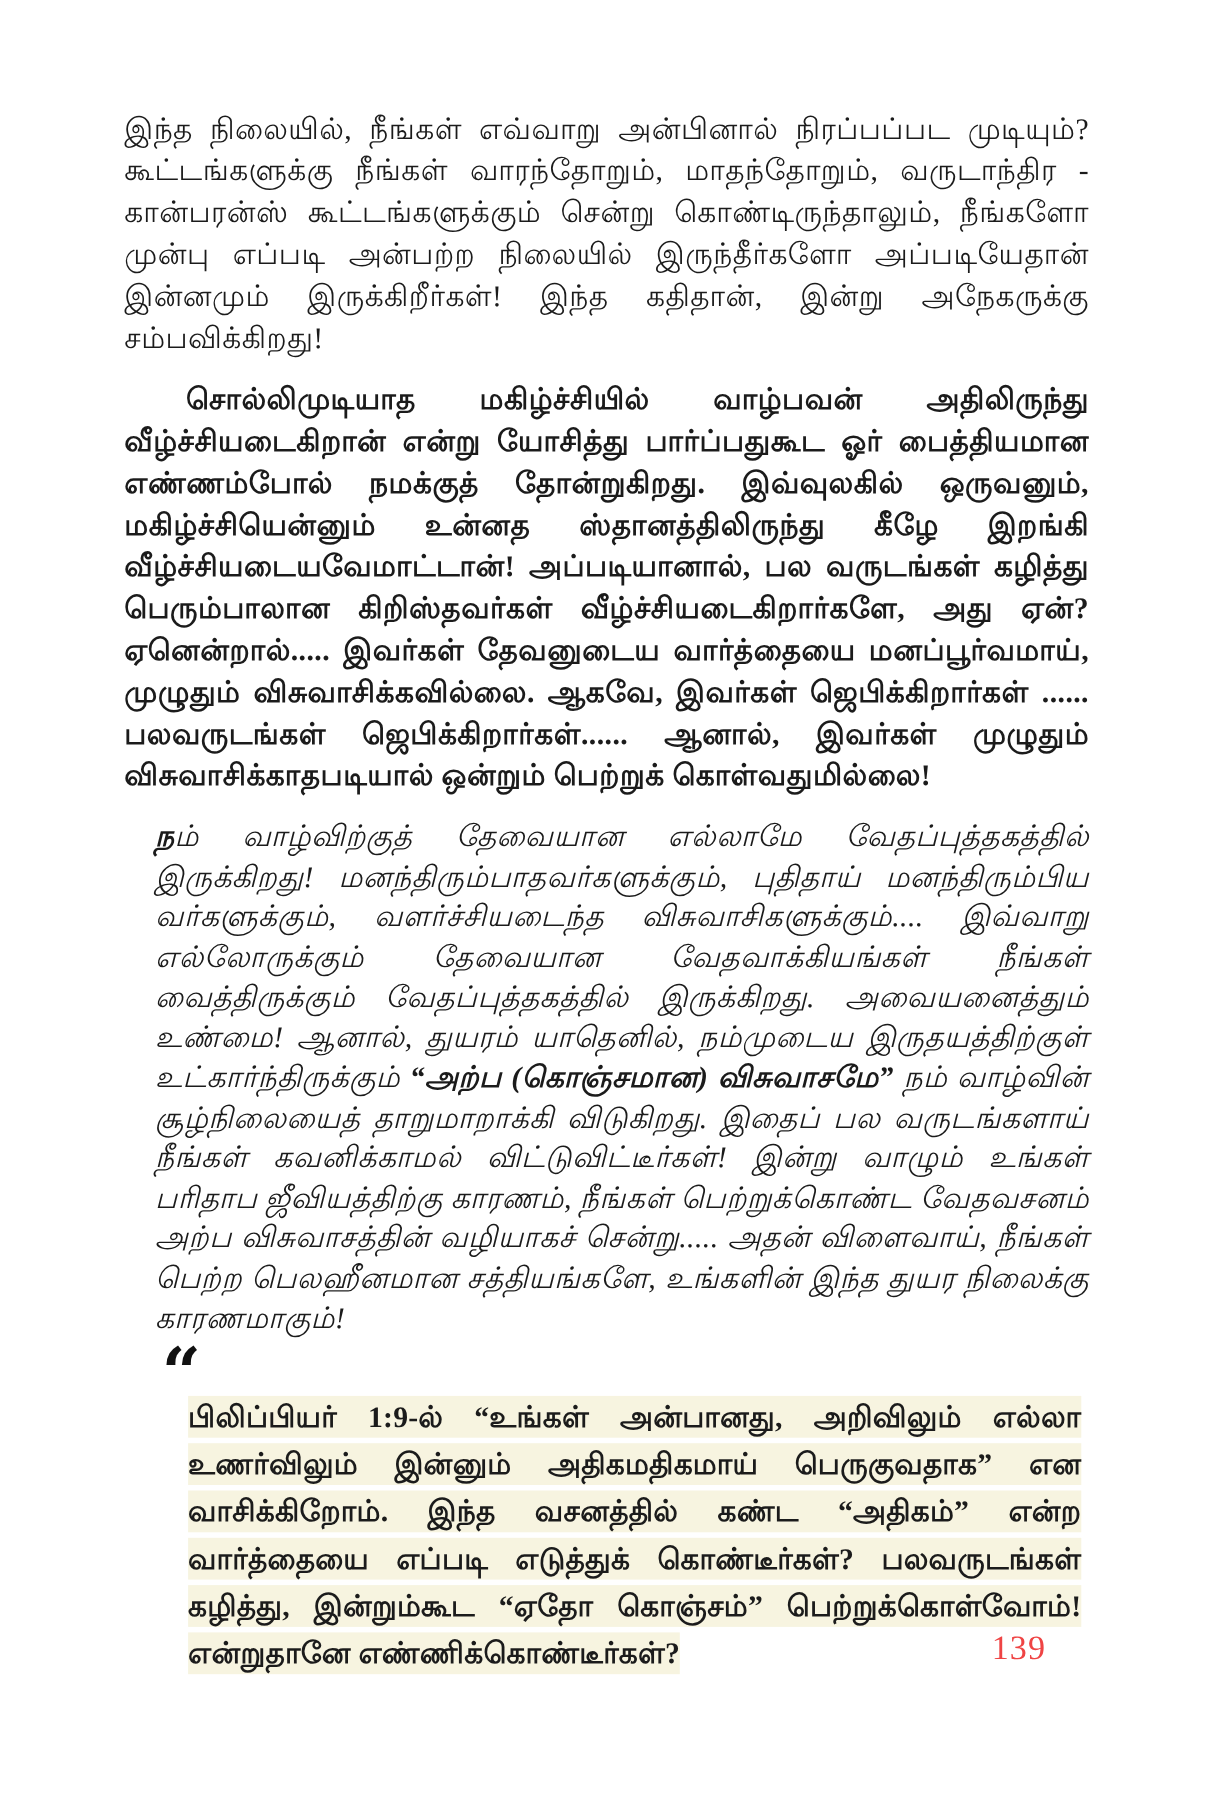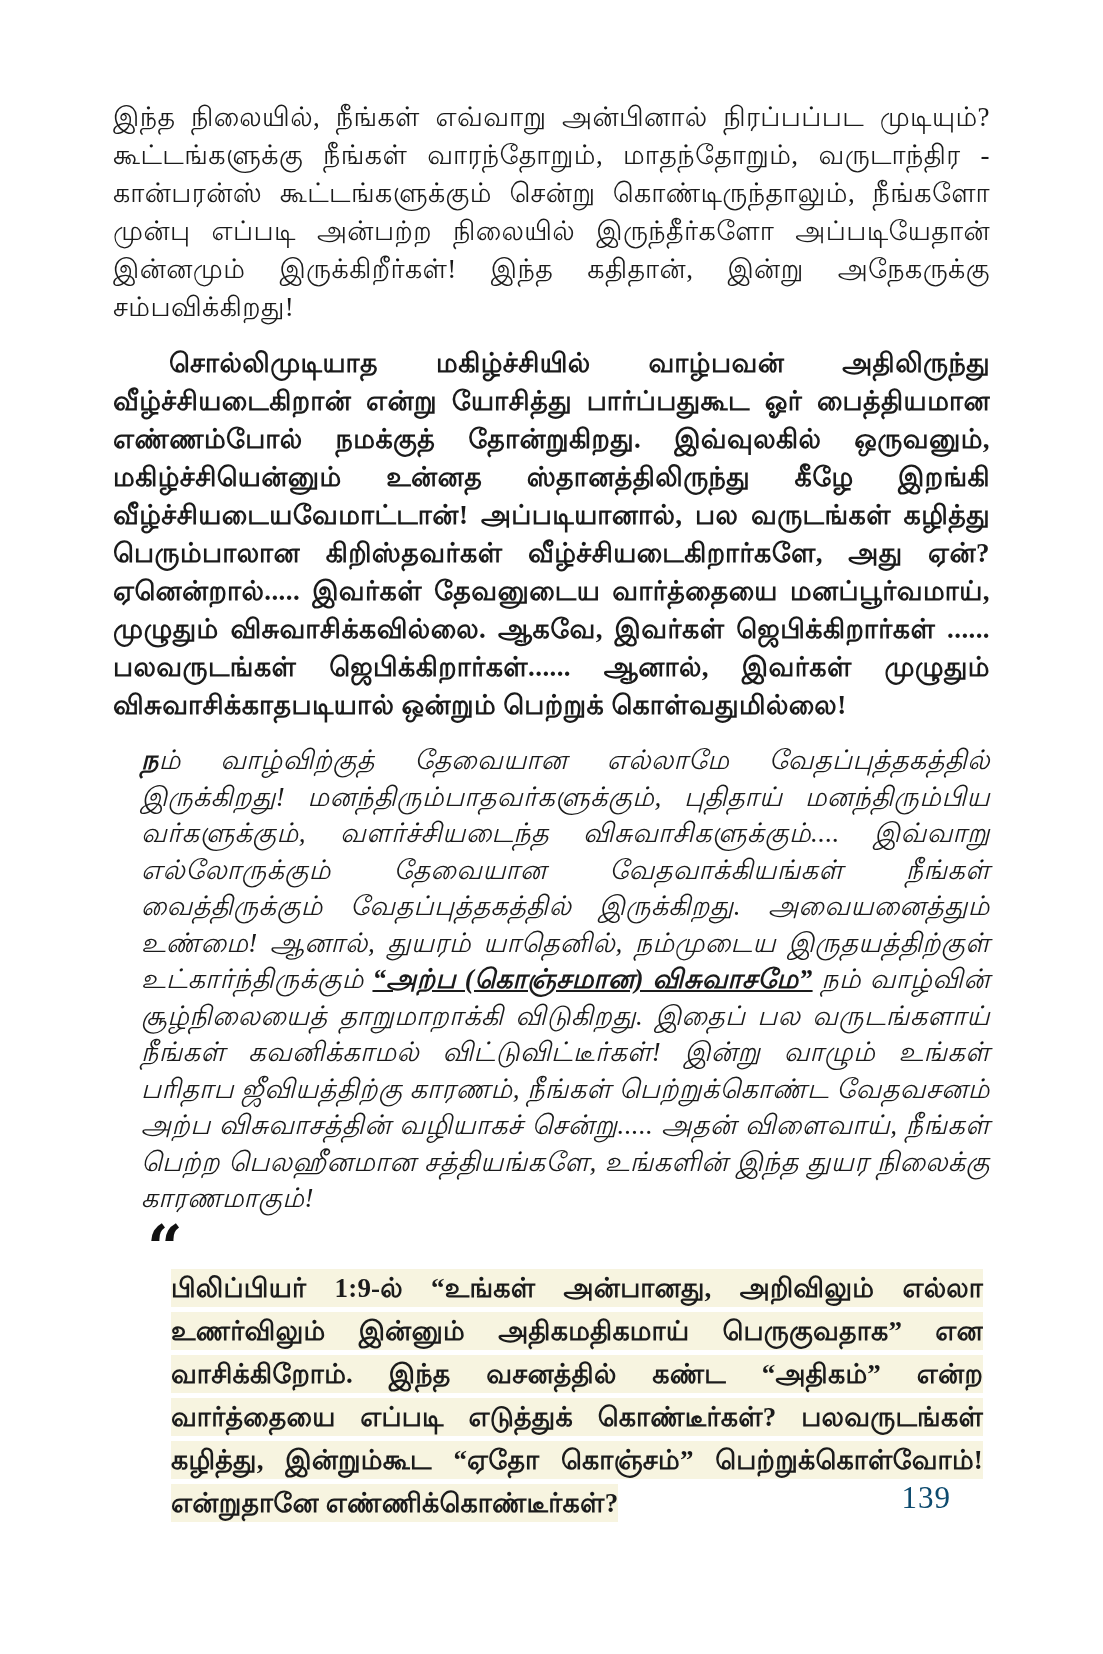--- a/index.html
+++ b/index.html
@@ -44,21 +44,20 @@
     margin-left: 28px;
     font-style: italic;
     line-height: 36.5px;
     margin-bottom: 16px;
   }
   .lead-char {
     font-weight: bold;
   }
   .inline-bold {
     font-weight: bold;
-    text-decoration: underline;
   }
   .quote-block {
     margin-left: 32px;
     margin-top: 4px;
   }
   .quote-mark {
     font-family: "DejaVu Serif", serif;
     font-weight: bold;
     font-size: 62px;
     line-height: 30px;
@@ -80,21 +79,21 @@
     padding: 4px 0;
     -webkit-box-decoration-break: clone;
     box-decoration-break: clone;
   }
   .page-number {
     position: absolute;
     right: 152px;
     top: 1480px;
     font-size: 31px;
     letter-spacing: 1px;
-    color: #0c4a6e;
+    color: #ef4444;
   }
 </style>
 </head>
 <body>
 
 <div class="page">
 
   <p class="para para-1">இந்த நிலையில், நீங்கள் எவ்வாறு அன்பினால் நிரப்பப்பட முடியும்? கூட்டங்களுக்கு நீங்கள் வாரந்தோறும், மாதந்தோறும், வருடாந்திர - கான்பரன்ஸ் கூட்டங்களுக்கும் சென்று கொண்டிருந்தாலும், நீங்களோ முன்பு எப்படி அன்பற்ற நிலையில் இருந்தீர்களோ அப்படியேதான் இன்னமும் இருக்கிறீர்கள்! இந்த கதிதான், இன்று அநேகருக்கு சம்பவிக்கிறது!</p>
 
   <p class="para para-2">சொல்லிமுடியாத மகிழ்ச்சியில் வாழ்பவன் அதிலிருந்து வீழ்ச்சியடைகிறான் என்று யோசித்து பார்ப்பதுகூட ஓர் பைத்தியமான எண்ணம்போல் நமக்குத் தோன்றுகிறது. இவ்வுலகில் ஒருவனும், மகிழ்ச்சியென்னும் உன்னத ஸ்தானத்திலிருந்து கீழே இறங்கி வீழ்ச்சியடையவேமாட்டான்! அப்படியானால், பல வருடங்கள் கழித்து பெரும்பாலான கிறிஸ்தவர்கள் வீழ்ச்சியடைகிறார்களே, அது ஏன்? ஏனென்றால்..... இவர்கள் தேவனுடைய வார்த்தையை மனப்பூர்வமாய், முழுதும் விசுவாசிக்கவில்லை. ஆகவே, இவர்கள் ஜெபிக்கிறார்கள் ...... பலவருடங்கள் ஜெபிக்கிறார்கள்...... ஆனால், இவர்கள் முழுதும் விசுவாசிக்காதபடியால் ஒன்றும் பெற்றுக் கொள்வதுமில்லை!</p>

